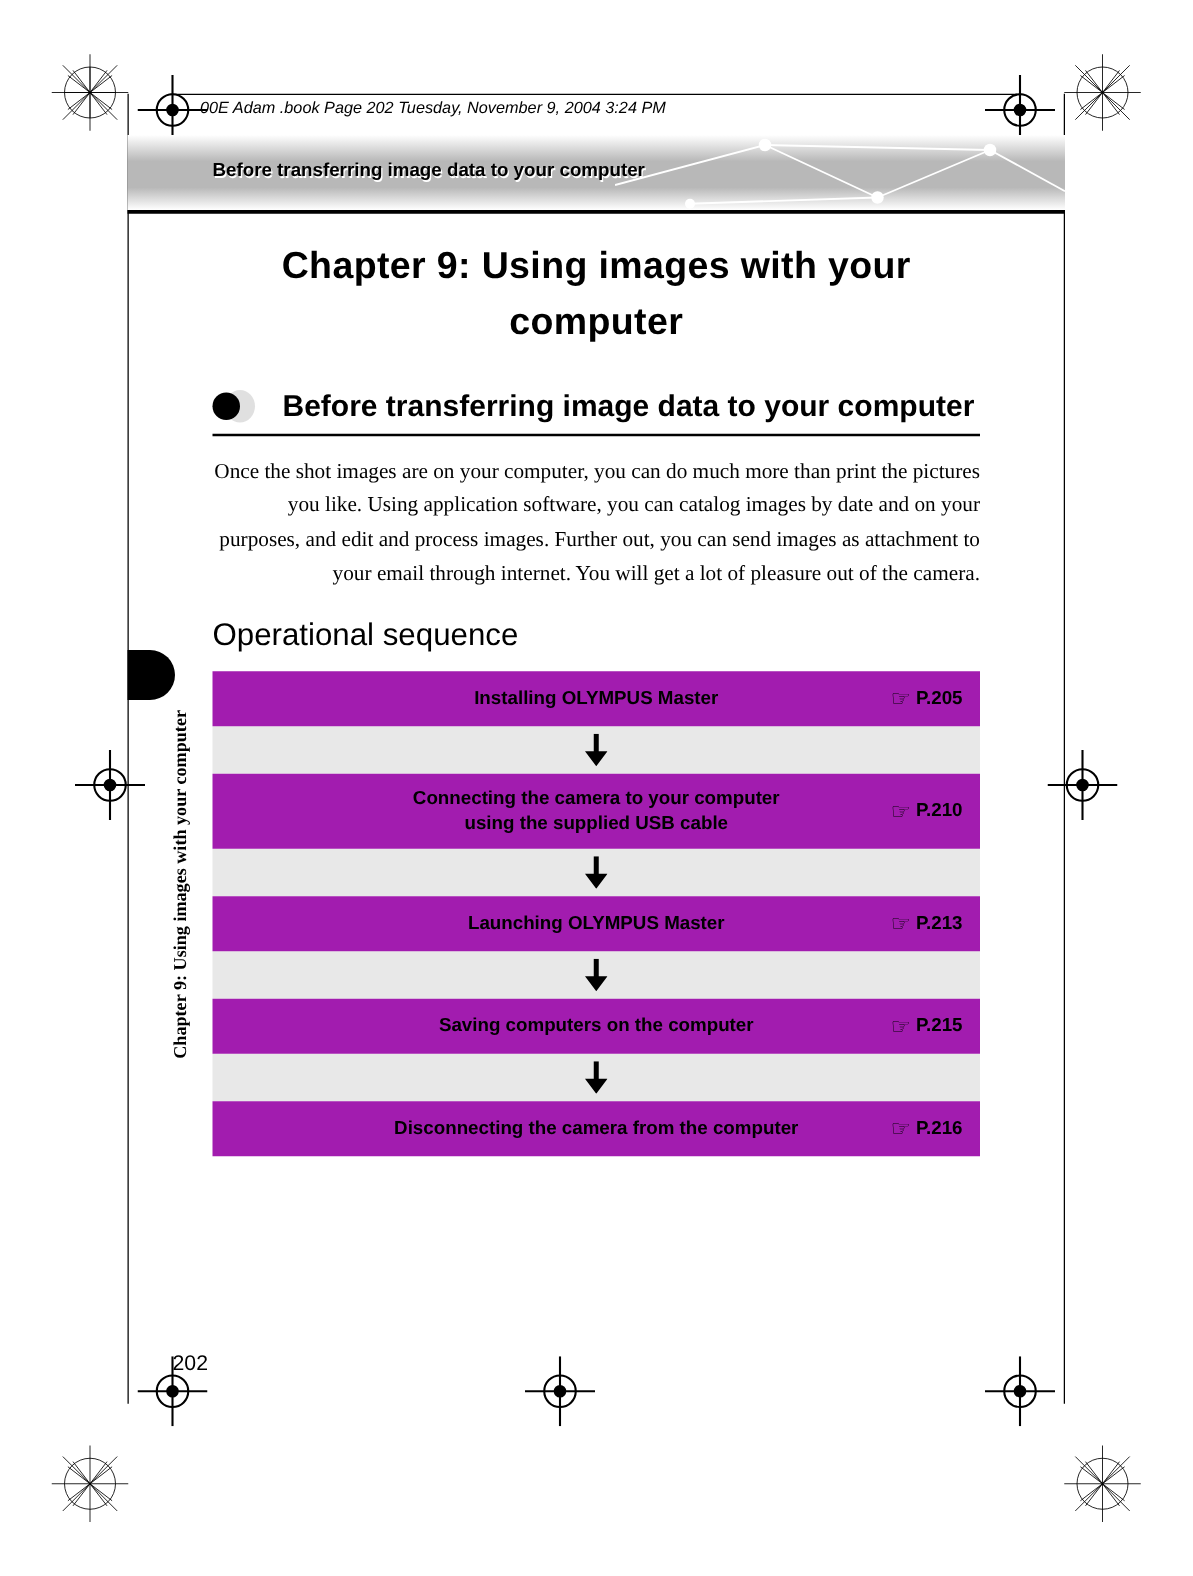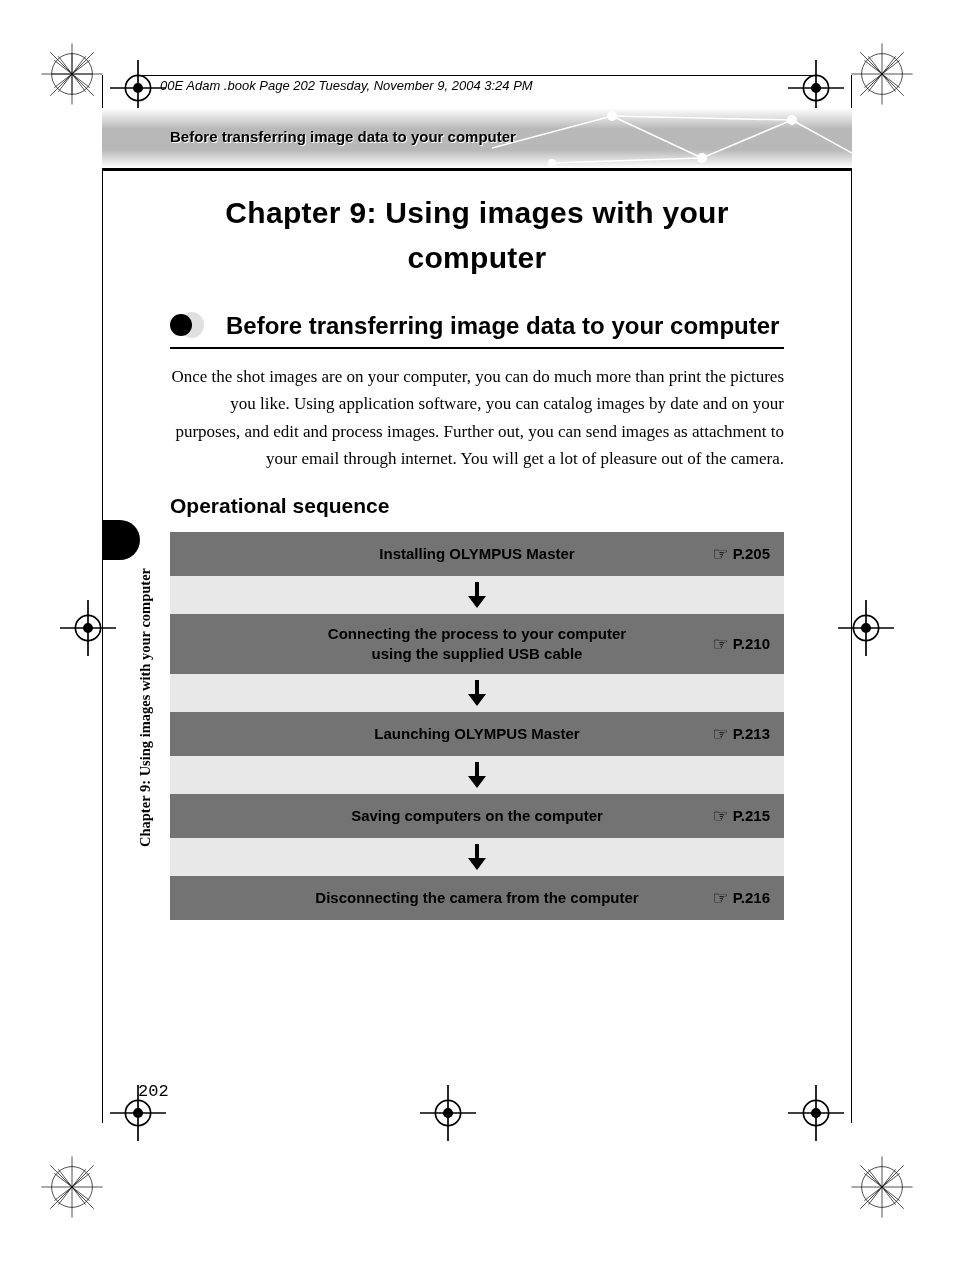--- a/index.html
+++ b/index.html
@@ -77,26 +77,26 @@
   }
   .sec-head h2 {
     font-family: Arial, Helvetica, sans-serif;
     font-weight:900; font-size:24px; line-height:1.3; margin-left:20px;
   }
 
   p.body { font-size:17px; line-height:1.6; margin-bottom:4px;text-align:right; }
 
   h3.sub {
     font-family: Arial, Helvetica, sans-serif;
-    font-weight:700; font-size:21px; margin-top:22px; margin-bottom:8px;
+    font-weight:400; font-size:25px; margin-top:22px; margin-bottom:8px;
   }
 
   .seq { margin-top:14px; }
   .step {
-    background:#737373; height:44px; position:relative;
+    background:#a21caf; height:44px; position:relative;
     display:flex; align-items:center; justify-content:center;
   }
   .step.tall { height:60px; }
   .step .label {
     font-family: Arial, Helvetica, sans-serif;
     font-weight:700; font-size:15px; text-align:center; line-height:1.35;
     max-width: 360px;
   }
   .step .ref {
     position:absolute; right:14px; top:50%; transform:translateY(-50%);
@@ -115,21 +115,21 @@
   
   .vlabel {
     position:absolute; left:138px; top:568px;
     font-family:"Times New Roman",serif; font-weight:700; font-size:14.5px;
     writing-mode: vertical-rl; transform: rotate(180deg);
     line-height:1; white-space:nowrap;
   }
 
   .page-num {
     position:absolute; left:138px; bottom:160px;
-    font-family:Liberation Mono, monospace; font-size:17px;
+    font-family:Liberation Sans, sans-serif; font-size:17px;
   }
 </style>
 </head>
 <body>
 
 <div class="reg reg-tl">
     <svg viewBox="0 0 100 100">
       <g stroke="#000" stroke-width="1" fill="none">
         <circle cx="50" cy="50" r="30"></circle>
         <g>
@@ -315,21 +315,21 @@
         <span>P.205</span>
       </div>
     </div>
     <div class="arrow-row">
         <svg viewBox="0 0 18 26">
           <path d="M7 0 H11 V14 H18 L9 26 L0 14 H7 Z" fill="#000"></path>
         </svg>
       </div>
 
     <div class="step tall">
-      <div class="label" style="white-space:pre-line">Connecting the process to your computer
+      <div class="label" style="white-space:pre-line">Connecting the camera to your computer
 using the supplied USB cable</div>
       <div class="ref">
         <span class="hand">☞</span>
         <span>P.210</span>
       </div>
     </div>
     <div class="arrow-row">
         <svg viewBox="0 0 18 26">
           <path d="M7 0 H11 V14 H18 L9 26 L0 14 H7 Z" fill="#000"></path>
         </svg>

